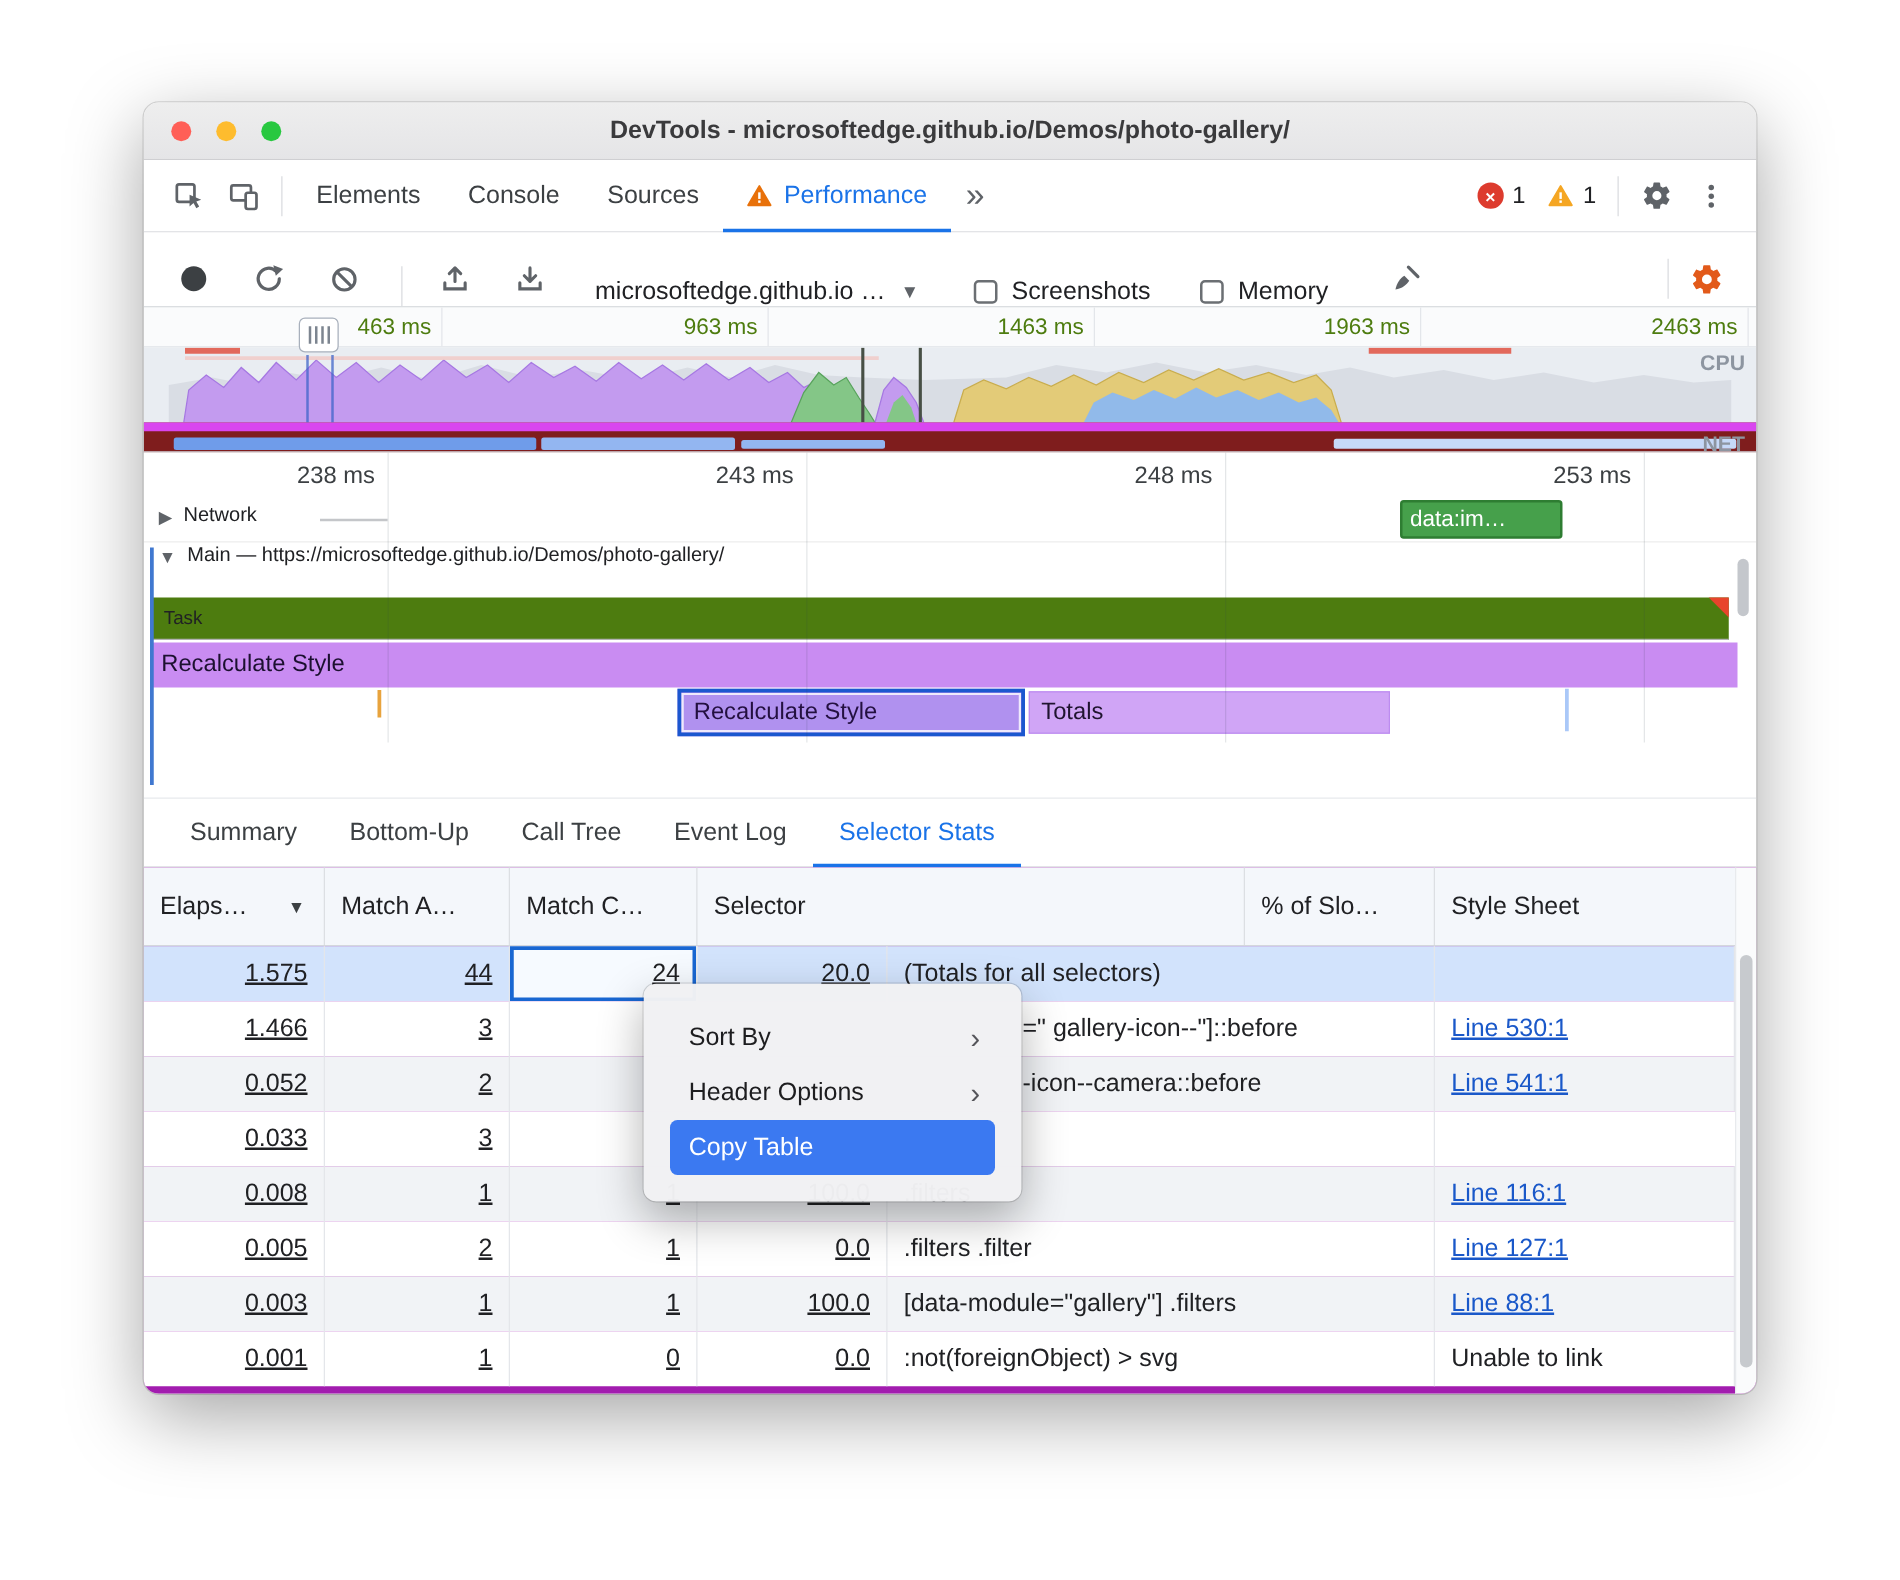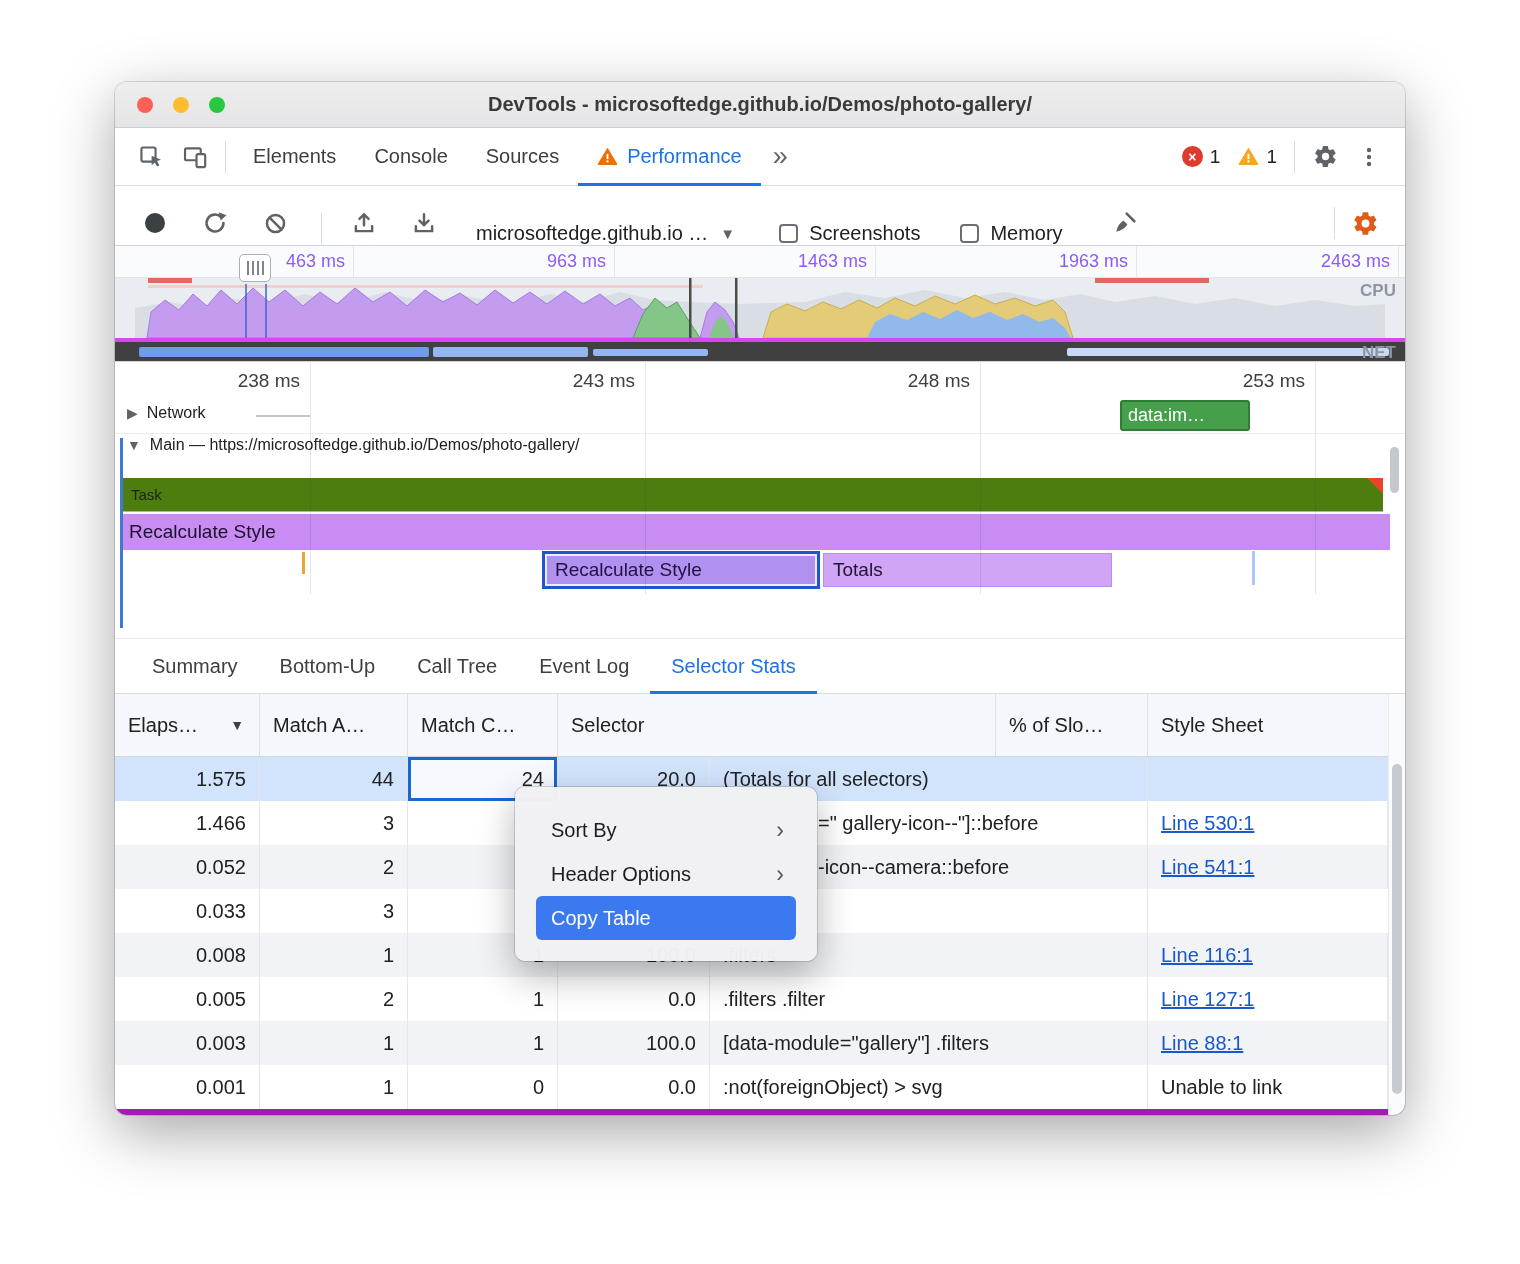--- a/index.html
+++ b/index.html
@@ -39,26 +39,26 @@
   .rec-dot { width:20px; height:20px; border-radius:50%; background:#3c4043; }
   .select { display:flex; align-items:center; font-size:20px; color:#202124; margin:0 44px 0 14px; white-space:nowrap; }
   .select .caret { color:#5f6368; margin-left:12px; font-size:15px; }
   .chk { display:flex; align-items:center; gap:11px; margin-right:40px; font-size:20px; color:#202124; white-space:nowrap; }
   .chk .box { width:19px; height:19px; border:2px solid #6b6f73; border-radius:4px; background:#fff; flex:0 0 auto; }
   .right-group { margin-left:auto; display:flex; align-items:center; }
 
   
   .overview { position:absolute; top:164px; left:0; right:0; height:116px; }
   .ov-labels { position:absolute; top:0; left:0; right:0; height:32px; background:#fafbfc;
-               border-bottom:1px solid #e0e3e8; font-size:18px; color:#8b5cf6; }
+               border-bottom:1px solid #e0e3e8; font-size:18px; color:#4d7c0f; }
   .ov-label { position:absolute; top:5px; width:110px; text-align:right; white-space:nowrap; }
   .ov-tick { position:absolute; top:0; bottom:0; width:1px; background:#e3e6ea; }
   .ov-cpu { position:absolute; top:32px; left:0; right:0; height:60px; background:#e9edf2; overflow:hidden; }
-  .ov-net { position:absolute; top:92px; left:0; right:0; height:24px; background:#404040;
-            border-top:4px solid #d946ef; border-bottom:1px solid #d0d4da; overflow:hidden; }
+  .ov-net { position:absolute; top:92px; left:0; right:0; height:24px; background:#7f1d1d;
+            border-top:7px solid #d946ef; border-bottom:1px solid #d0d4da; overflow:hidden; }
   .strip-lab { position:absolute; right:9px; font-size:17px; font-weight:700; color:#8d95a0; }
   .grip { position:absolute; left:124px; top:8px; width:32px; height:28px; background:#fff;
           border:1px solid #a8b0bc; border-radius:5px; display:flex; align-items:center; justify-content:center; gap:3px; z-index:5; }
   .grip i { width:2px; height:14px; background:#7d8590; }
   .winline { position:absolute; width:2px; top:6px; height:54px; background:rgba(61,100,200,.75); z-index:4; }
   .netbar { position:absolute; border-radius:2px; }
 
   
   .details { position:absolute; top:280px; left:0; right:0; height:276px; background:#fff; overflow:hidden; }
   .gridline { position:absolute; top:0; height:232px; width:1px; background:rgba(50,60,80,.13); z-index:6; }
@@ -102,21 +102,21 @@
   .gh { display:flex; align-items:center; padding:0 13px; font-size:20px; color:#202124;
         border-right:1px solid #dcdfe3; position:relative; white-space:nowrap; overflow:hidden; }
   .c1{width:145px; flex:0 0 auto}.c2{width:148px; flex:0 0 auto}.c3{width:150px; flex:0 0 auto}
   .c4{width:152px; flex:0 0 auto}.c5{width:438px; flex:0 0 auto}.c6{flex:1; border-right:none;}
   .sort { position:absolute; right:15px; font-size:14px; color:#3c4043; }
   .tr { display:flex; height:44px; margin-right:17px; background:#fff; }
   .tr.alt { background:#f1f3f6; }
   .tr.sel { background:#d2e3fc; }
   .td { display:flex; align-items:center; padding:0 13px; font-size:20px; color:#202124;
         border-right:1px solid #e4e6ea; overflow:hidden; white-space:nowrap; }
-  .td.num { justify-content:flex-end; }
+  .td.num { justify-content:flex-end;text-decoration:underline; }
   .td.off { padding-left:108px; }
   .td.focus { background:#f6faff; box-shadow:inset 0 0 0 3px #1967d2; }
   .lk { color:#1a58c9; text-decoration:underline; }
   .sep { color:#202124; white-space:pre; }
   .gsb { position:absolute; top:0; right:0; bottom:0; width:17px; background:#fafbfc; border-left:1px solid #e8eaed; }
   .gsb-thumb { position:absolute; left:3px; right:3px; top:70px; height:330px; background:#c7cace; border-radius:6px; }
 
   
   .menu { position:absolute; left:400px; top:705px; width:302px; background:rgba(241,241,243,.98);
           border-radius:10px; padding:21px; z-index:50;

